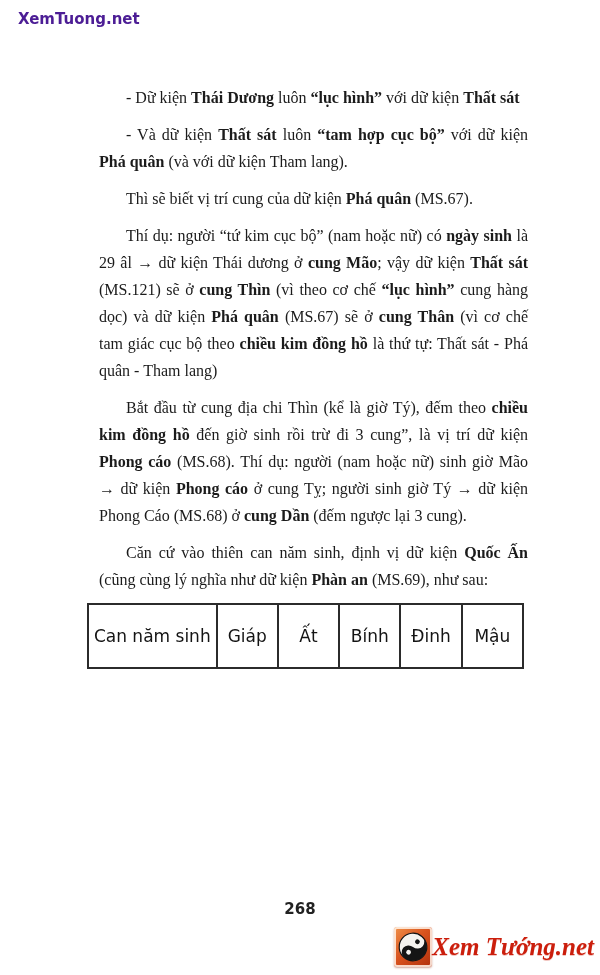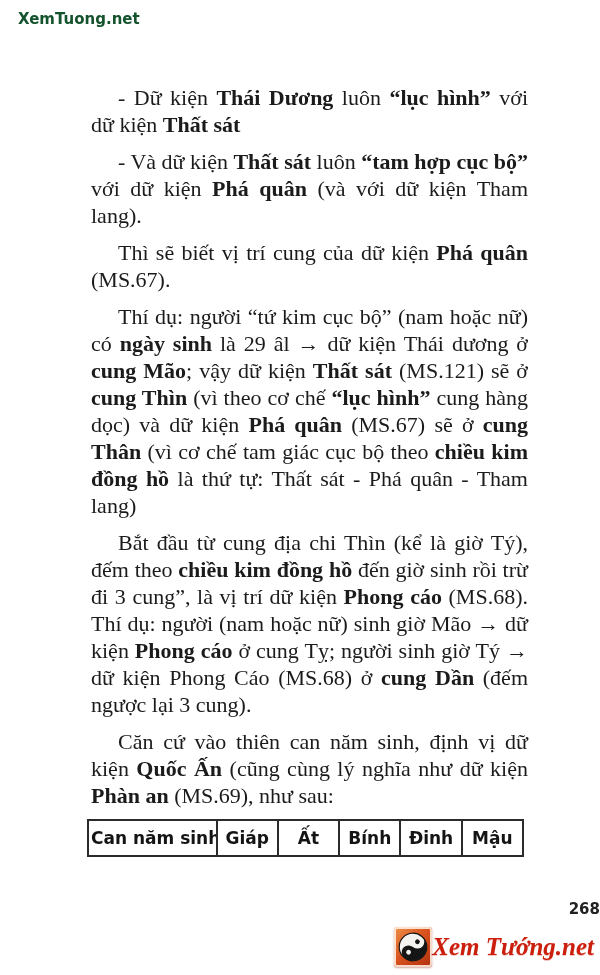--- a/index.html
+++ b/index.html
@@ -7,55 +7,54 @@
     position:relative;
     width:600px;height:975px;
     background:#ffffff;
     overflow:hidden;
     font-family:"Liberation Serif","DejaVu Serif",serif;
     color:#1b1b1b;
   }
   .watermark{
     position:absolute;top:10px;left:18px;
     font-family:"DejaVu Sans","Liberation Sans",sans-serif;
-    font-size:15px;font-weight:600;color:#14532d;
+    font-size:15px;font-weight:600;color:#4c1d95;
   }
   .content{
     position:absolute;top:84px;left:87px;width:441px;
   }
   .content p{
-    margin:0 0 10px 4px;
-    font-size:22px;line-height:27px;
+    margin:0 0 10px 12px;
+    font-size:16px;line-height:27px;
     text-align:justify;
     text-indent:27px;
     font-family:Liberation Serif, serif;
   }
   .content p b{font-weight:700;}
   table.lookup{
     border-collapse:collapse;
     table-layout:fixed;
     width:437px;
     margin-top:9px;
     font-family:"DejaVu Sans","Liberation Sans",sans-serif;
     font-size:17px;color:#141414;
   }
   table.lookup td{
     border:2px solid #2b2b2b;
     text-align:center;
-    padding:4px 2px;
+    padding:18px 2px;
     height:26px;
     white-space:nowrap;
     overflow:hidden;
-    font-weight:bold;
   }
   col.c-label{width:128px;}
   col.c-sm{width:61px;}
   .page-number{
     position:absolute;bottom:57px;left:0;right:0;
-    text-align:right;
+    text-align:center;
     font-family:"DejaVu Sans","Liberation Sans",sans-serif;
     font-size:15px;font-weight:700;color:#222;
   }
   .logo{
     position:absolute;right:6px;bottom:8px;
     display:flex;align-items:center;
   }
   .logo-icon{
     width:38px;height:40px;
     display:flex;align-items:center;justify-content:center;

